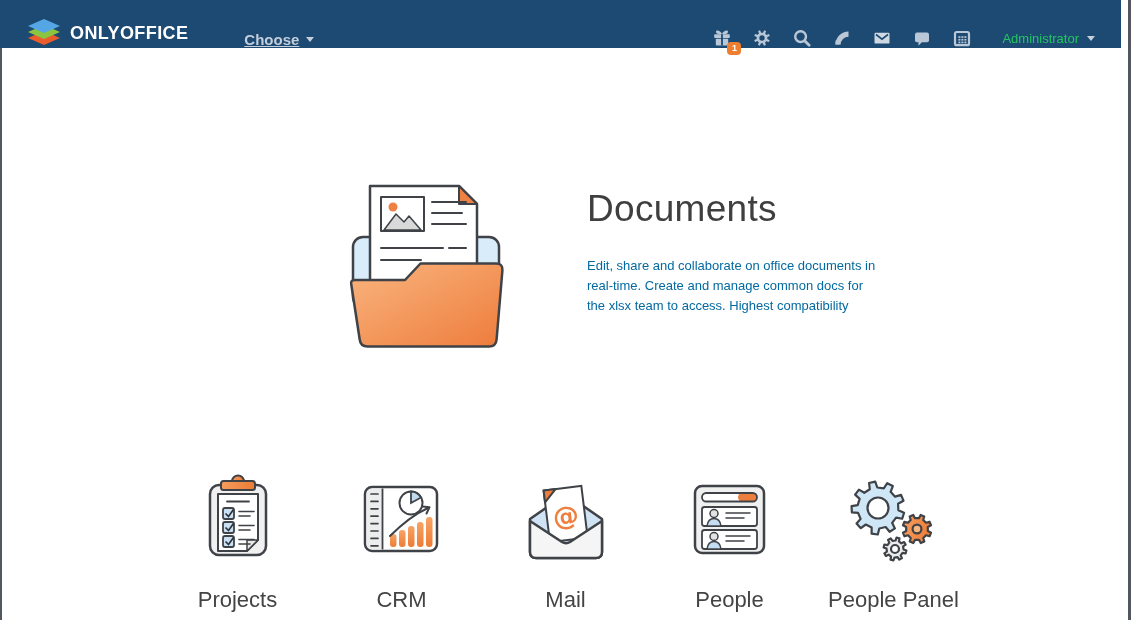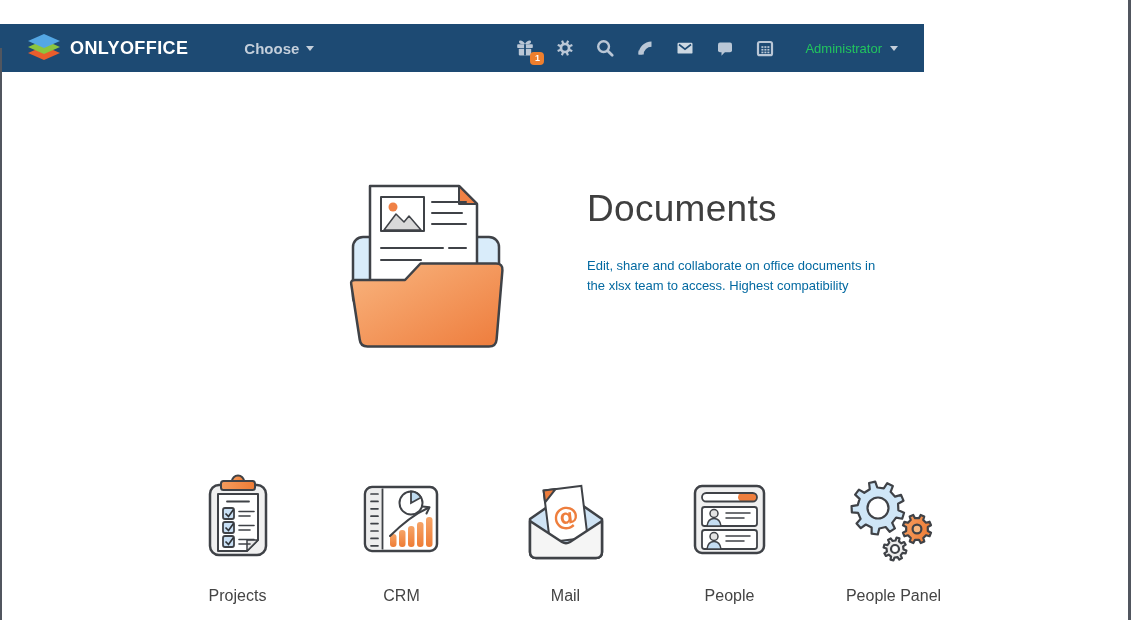--- a/index.html
+++ b/index.html
@@ -9,28 +9,28 @@
     background:#ffffff;
     font-family:"Liberation Sans", sans-serif;
   }
 
   
   .edge-left  { position:absolute; left:0; top:48px; width:2px; height:572px; background:#51565f; }
   .edge-right { position:absolute; right:0; top:0; width:3px; height:620px; background:#51565f; }
 
   
   .navbar {
-    position:absolute; left:0; top:0; width:924px; height:48px;
-    background:#1d4a73; display:flex; align-items:center;margin-top:24px;
+    position:absolute; left:0; top:0; width:1121px; height:48px;
+    background:#1d4a73; display:flex; align-items:flex-end;
   }
   .brand { display:flex; align-items:center; gap:9px; margin-left:27px; cursor:pointer; }
   .brand-text { color:#ffffff; font-size:18px; font-weight:700; letter-spacing:.4px; }
   .choose {
     margin-left:56px; color:#c4cfdb; font-size:15px; font-weight:700;
-    display:flex; align-items:center; gap:7px; cursor:pointer;
+    display:flex; align-items:center; gap:7px; cursor:pointer;text-decoration:underline;
   }
   .caret {
     width:0; height:0; border-left:4.5px solid transparent; border-right:4.5px solid transparent;
     border-top:5px solid #c4cfdb; display:inline-block;
   }
   .navbar-right { margin-left:auto; display:flex; align-items:center; margin-right:26px; }
   .nav-icon-btn { position:relative; width:20px; height:20px; margin:0 10px; cursor:pointer; }
   .badge {
     position:absolute; right:-9px; bottom:-7px; min-width:14px; height:13px;
     background:#ee7f2e; border-radius:4px; color:#fff; font-size:9px; font-weight:700;
@@ -47,21 +47,21 @@
   }
   .hero-desc { margin-top:26px; font-size:13px; line-height:20px; color:#0369a1; }
 
   
   .modules {
     position:absolute; top:472px; left:0; width:1131px;
     display:flex; justify-content:center;
   }
   .module { width:164px; display:flex; flex-direction:column; align-items:center; cursor:pointer; }
   .module svg { width:95px; height:95px; }
-  .module-label { margin-top:20px; font-size:16px; color:#444444; white-space:nowrap; }
+  .module-label { margin-top:20px; font-size:22px; color:#444444; white-space:nowrap; }
 </style>
 </head>
 <body>
 
 <svg width="0" height="0" style="position:absolute" aria-hidden="true">
   <defs>
     <linearGradient id="gradFolder" x1="0" y1="0" x2="1" y2="1">
       <stop offset="0" stop-color="#f9b57f"></stop>
         <stop offset="1" stop-color="#ee7c3c"></stop>
     </linearGradient>
@@ -187,20 +187,21 @@
       <path d="M10,104 L60,104 L75.5,87.5 L151,87.5 Q158,87.5 157.4,94.5 L151.6,163.5
                Q151,170.5 144,170.5 L22.5,170.5 Q15.5,170.5 14.7,163.5 L6.2,108
                Q5.4,104 10,104 Z" fill="url(#gradFolder)" stroke="#3f4247" stroke-width="2.5" stroke-linejoin="round"></path>
     </svg>
   </div>
 
   <div class="hero-text">
     <h1 class="hero-title">Documents</h1>
     <div class="hero-desc">
       <div>Edit, share and collaborate on office documents in</div>
+      <div>real-time. Create and manage common docs for</div>
       <div>the xlsx team to access. Highest compatibility</div>
     </div>
   </div>
 </section>
 
 <nav class="modules">
 
   <div class="module">
     <svg viewBox="0 0 95 95">
       <rect x="20" y="13" width="56" height="70" rx="9" fill="#f0f0f0" stroke="#3f4247" stroke-width="2.5"></rect>

